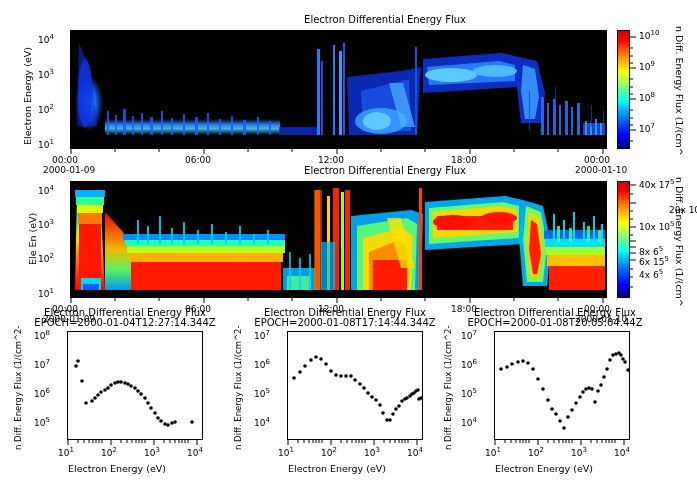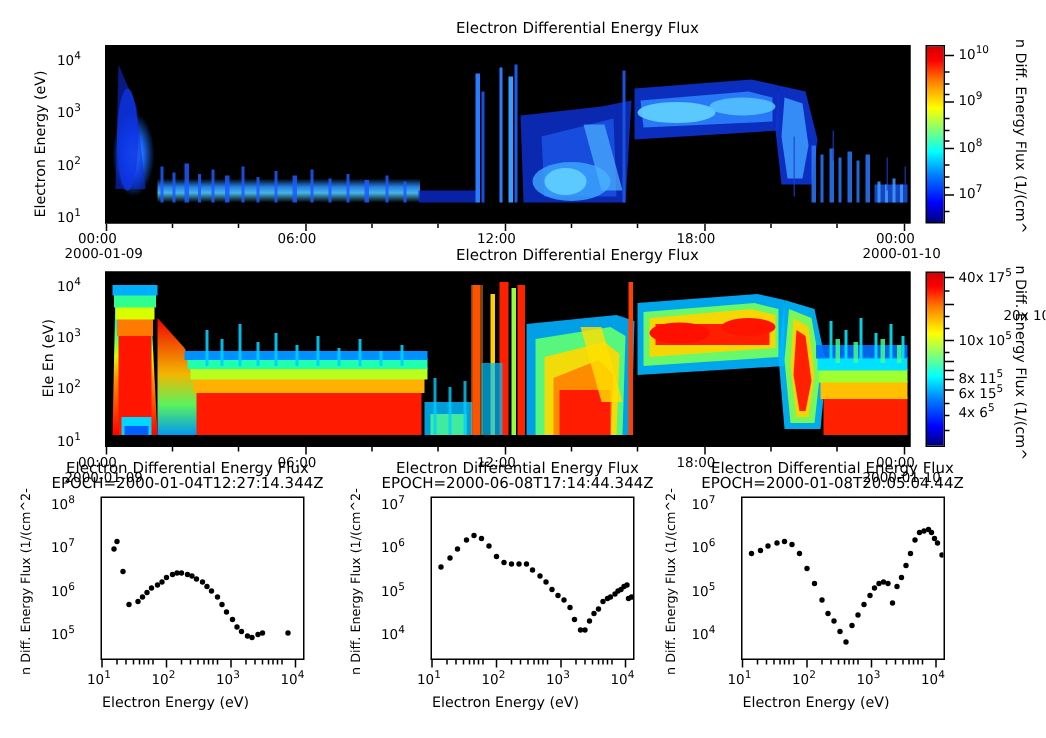--- a/index.html
+++ b/index.html
@@ -350,21 +350,21 @@
       <line x1="0" y1="106" x2="3" y2="106"></line>
   </g>
 </svg>
 <div class="abs tick" style="left:639px;top:178px;">
   <span>40x 17</span><span class="sup">5</span></div>
 <div class="abs tick" style="left:669px;top:203px;">
   <span>20x 10</span><span class="sup">5</span></div>
 <div class="abs tick" style="left:639px;top:220px;">
   <span>10x 10</span><span class="sup">5</span></div>
 <div class="abs tick" style="left:639px;top:245px;">
-  <span>8x 11</span><span class="sup">5</span></div>
+  <span>8x 6</span><span class="sup">5</span></div>
 <div class="abs tick" style="left:639px;top:255px;">
   <span>6x 15</span><span class="sup">5</span></div>
 <div class="abs tick" style="left:639px;top:268px;">
   <span>4x 6</span><span class="sup">5</span></div>
 <div class="abs vrot2 axlbl" style="left:685px;top:177px;">n Diff. Energy Flux (1/(cm^</div>
 
 <div class="abs ttl" style="left:30px;top:307px;width:190px;">Electron Differential Energy Flux</div>
 <div class="abs ttl" style="left:20px;top:317px;width:210px;">EPOCH=2000-01-04T12:27:14.344Z</div>
 <div class="abs vrot axlbl" style="left:13px;top:450px;font-size:8.5px;">n Diff. Energy Flux (1/(cm^2-</div>
 
@@ -447,21 +447,21 @@
   <span>10</span><span class="sup">1</span></div>
 <div class="abs tick" style="left:101px;top:446px;">
   <span>10</span><span class="sup">2</span></div>
 <div class="abs tick" style="left:144px;top:446px;">
   <span>10</span><span class="sup">3</span></div>
 <div class="abs tick" style="left:187px;top:446px;">
   <span>10</span><span class="sup">4</span></div>
 <div class="abs axlbl" style="left:68px;top:463px;">Electron Energy (eV)</div>
 
 <div class="abs ttl" style="left:250px;top:307px;width:190px;">Electron Differential Energy Flux</div>
-<div class="abs ttl" style="left:240px;top:317px;width:210px;">EPOCH=2000-06-08T17:14:44.344Z</div>
+<div class="abs ttl" style="left:240px;top:317px;width:210px;">EPOCH=2000-01-08T17:14:44.344Z</div>
 <div class="abs vrot axlbl" style="left:233px;top:450px;font-size:8.5px;">n Diff. Energy Flux (1/(cm^2-</div>
 
 <div class="abs tick" style="left:254px;top:329px;">
   <span>10</span><span class="sup">7</span></div>
 <div class="abs tick" style="left:254px;top:358px;">
   <span>10</span><span class="sup">6</span></div>
 <div class="abs tick" style="left:254px;top:387px;">
   <span>10</span><span class="sup">5</span></div>
 <div class="abs tick" style="left:254px;top:416px;">
   <span>10</span><span class="sup">4</span></div>

